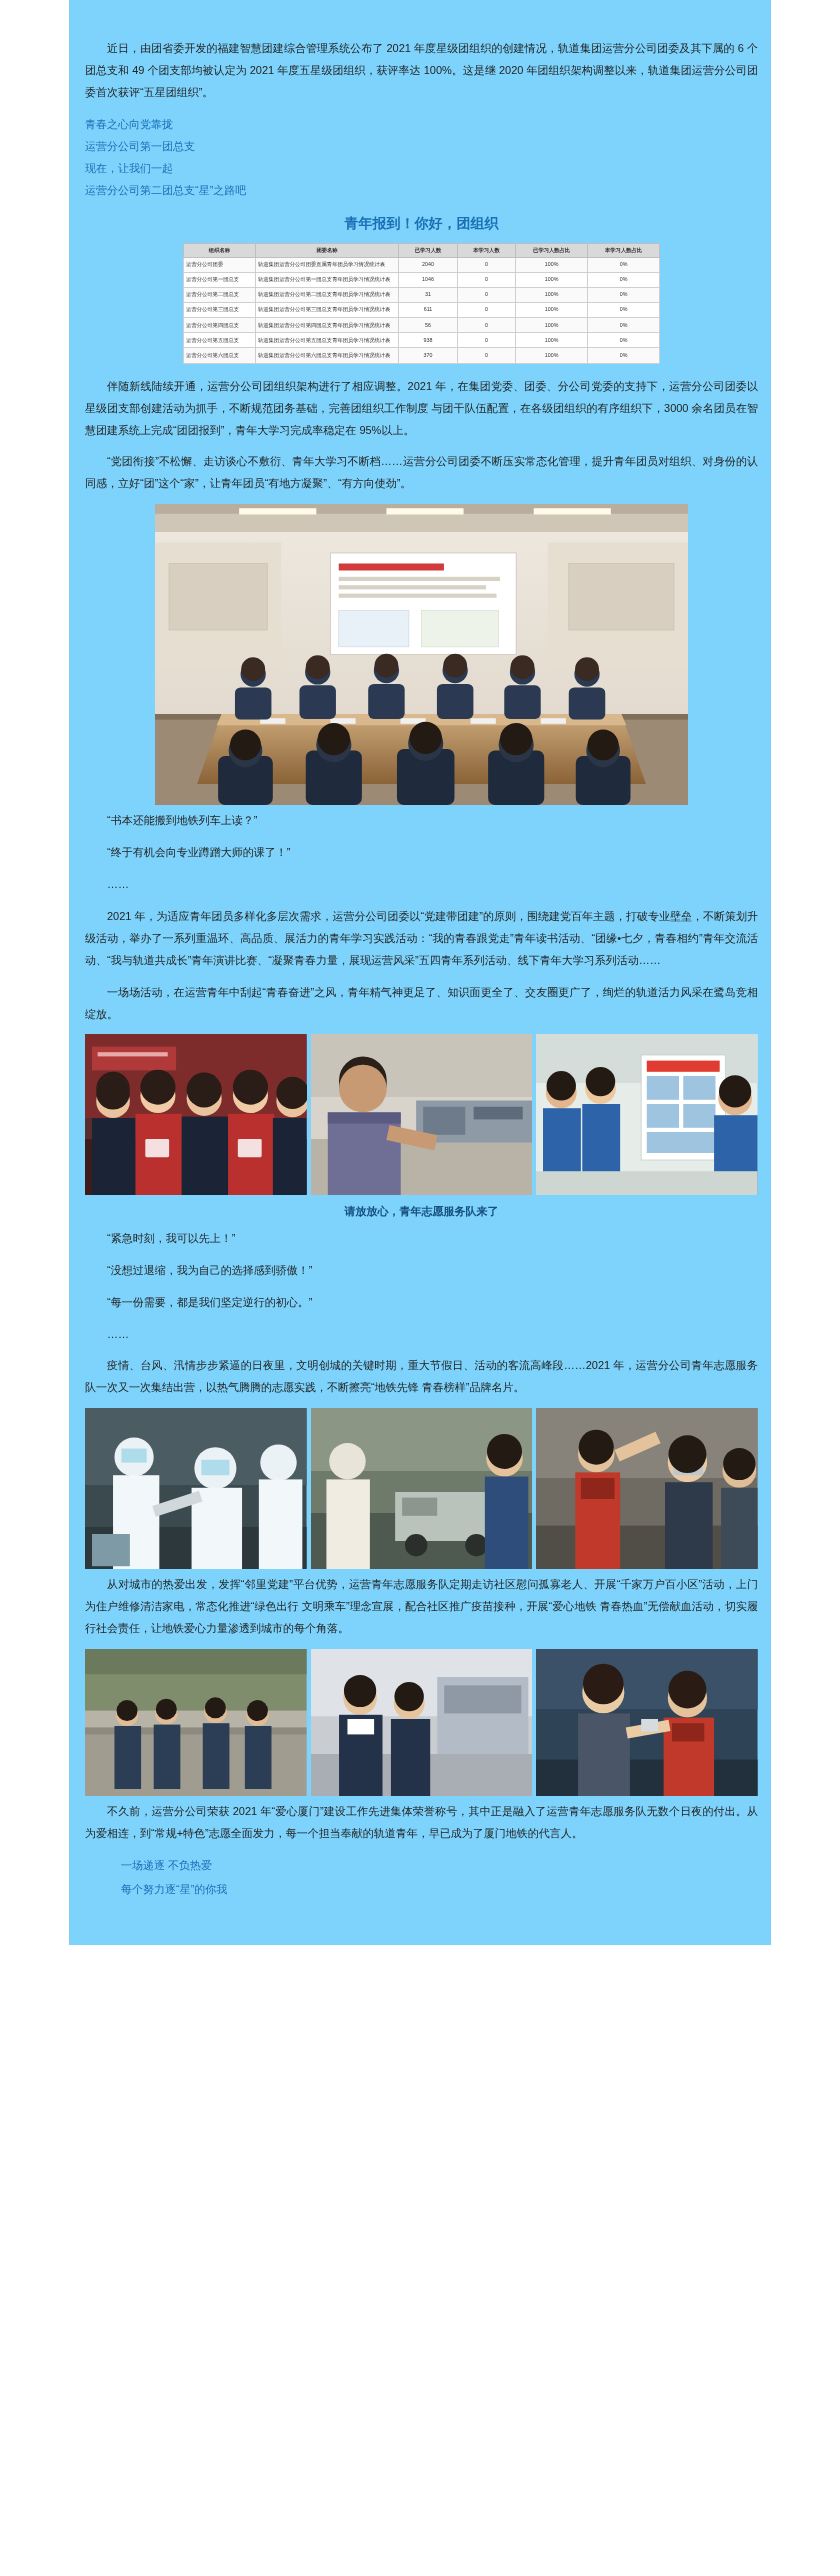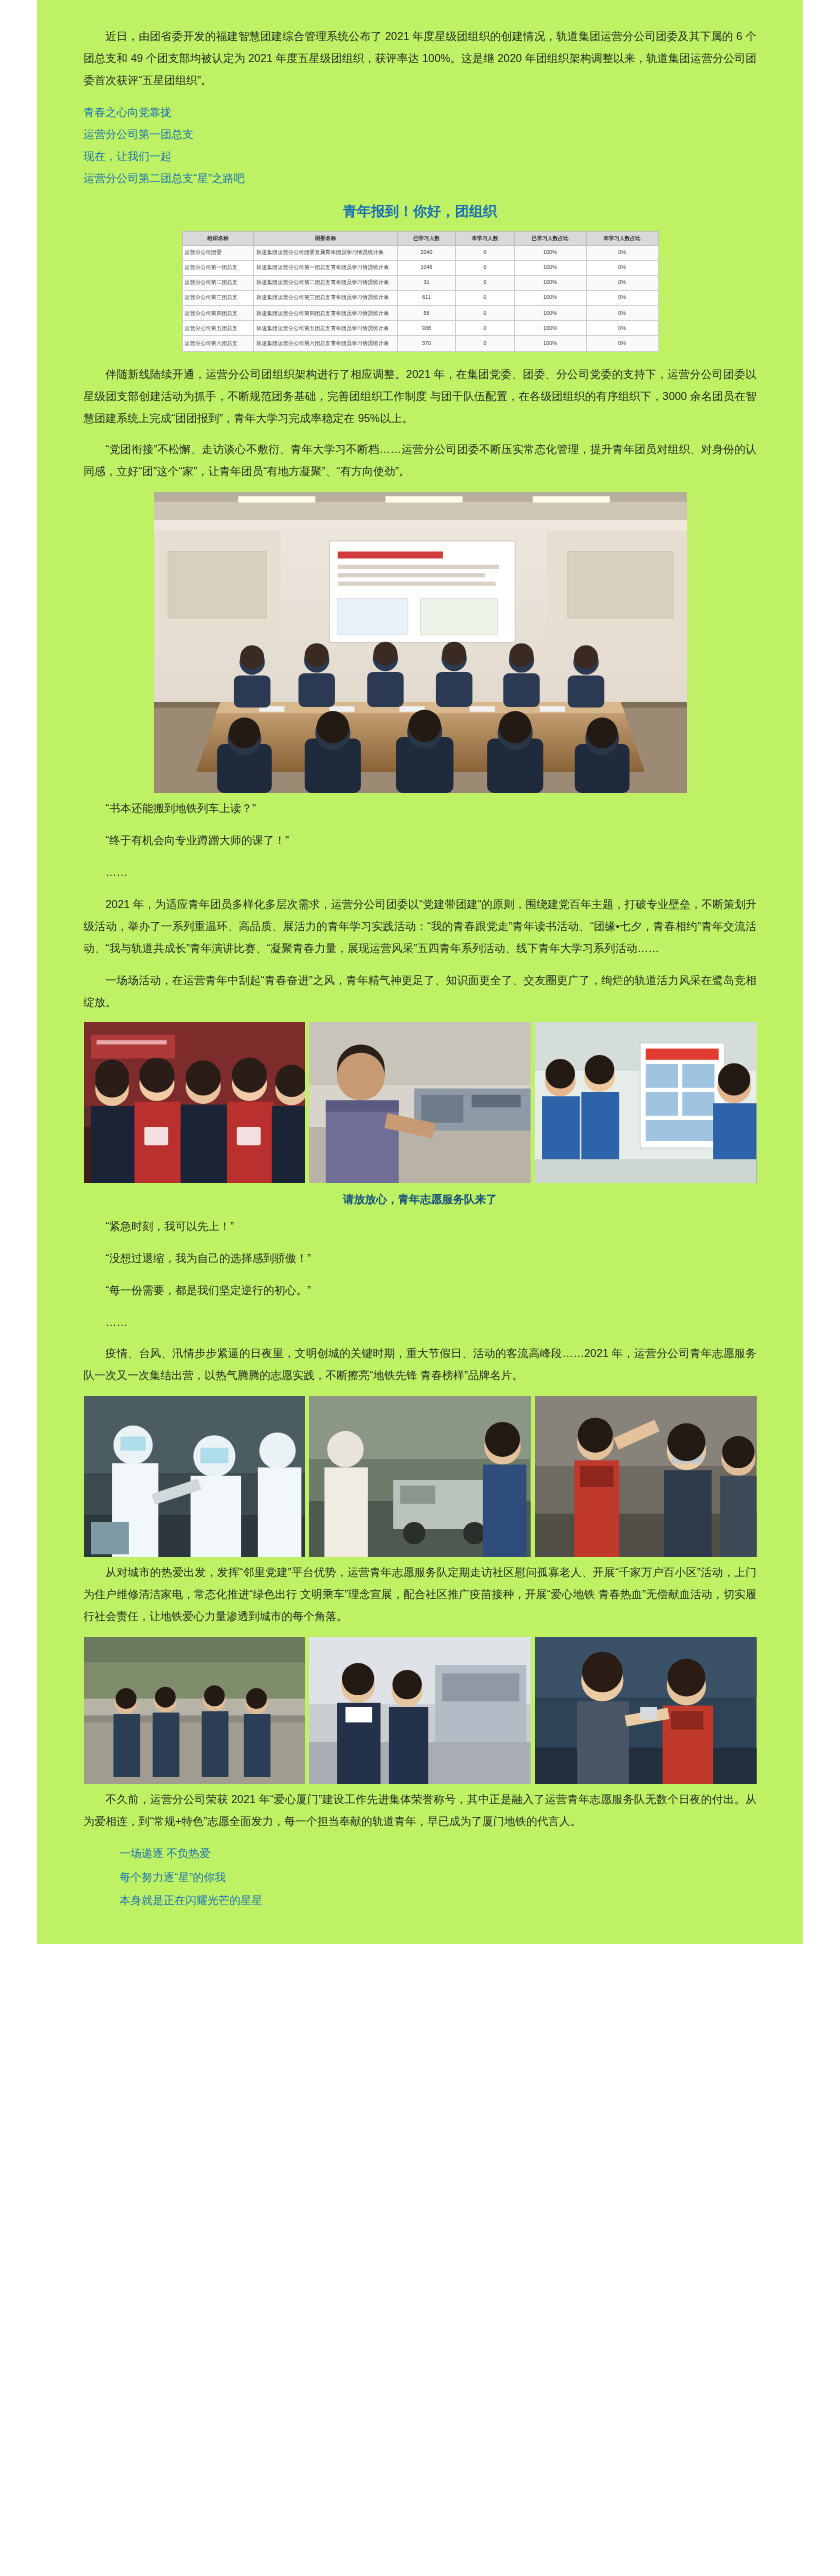--- a/index.html
+++ b/index.html
@@ -5,25 +5,25 @@
   html, body {
     margin: 0;
     padding: 0;
     background: #ffffff;
   }
   body {
     font-family: "Liberation Sans", "DejaVu Sans", sans-serif;
     color: #222222;
   }
   .page {
-    width: 766px;
+    width: 702px;
     margin: 0 auto;
-    background: #bef264;
+    background: #7dd3fc;
     position: relative;
-    padding: 4px;
+    padding: 16px;
     box-sizing: border-box;
   }
   .content {
     width: 673px;
     margin: 0 auto;
     padding: 21px 0 28px 0;
   }
   p.para {
     font-size: 11px;
     line-height: 2.0;
@@ -540,17 +540,16 @@
               <circle cx="216" cy="58" r="27"></circle>
             </g>
         </svg>
       </div>
     </div>
 
     <p class="para">不久前，运营分公司荣获 2021 年“爱心厦门”建设工作先进集体荣誉称号，其中正是融入了运营青年志愿服务队无数个日夜的付出。从为爱相连，到“常规+特色”志愿全面发力，每一个担当奉献的轨道青年，早已成为了厦门地铁的代言人。</p>
 
     <div class="closing-left">一场递逐 不负热爱</div>
     <div class="closing-left">每个努力逐“星”的你我</div>
-    <div class="closing-left">本身就是正在闪耀光芒的星星</div>
 
   </div>
 </div>
 
 
 </body></html>

